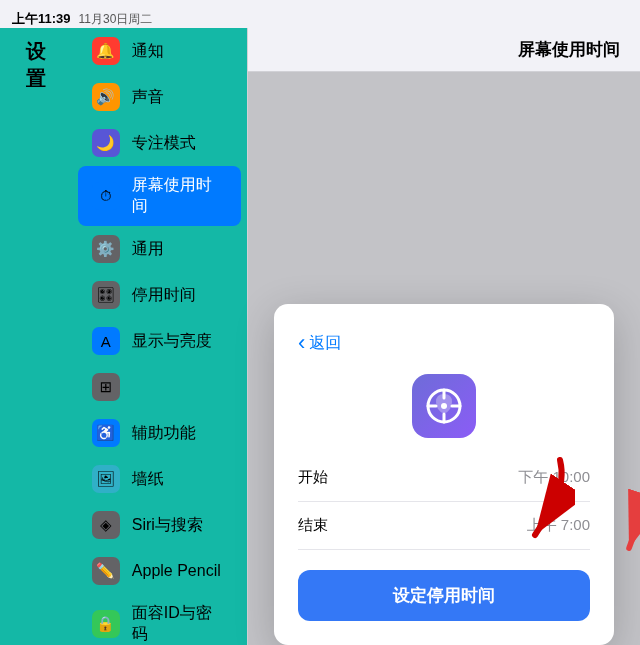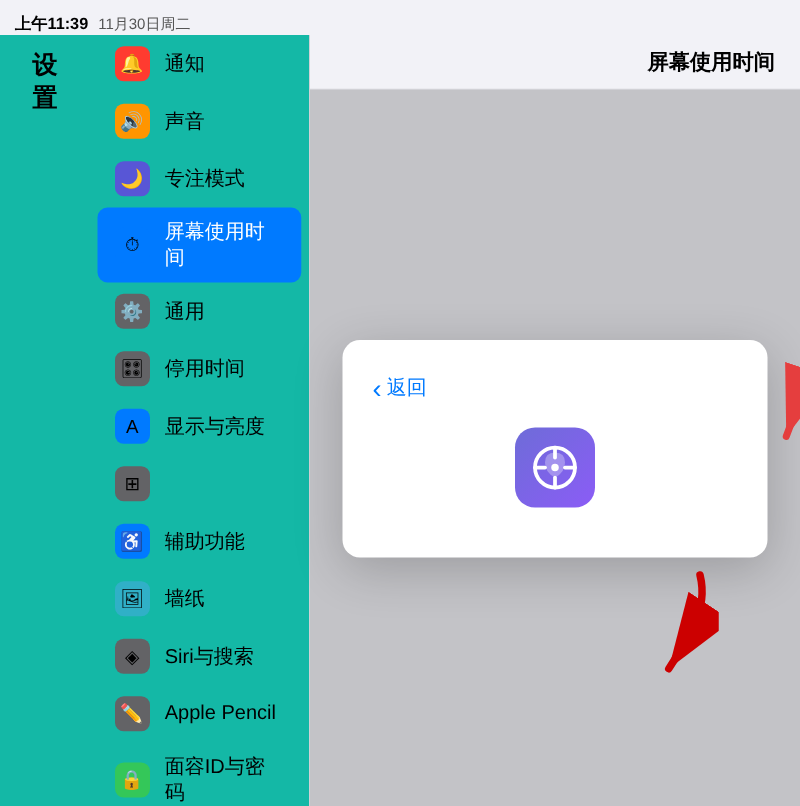--- a/index.html
+++ b/index.html
@@ -109,21 +109,21 @@
       font-size: 17px;
       font-weight: 600;
       color: #000;
     }
 
     
     .modal-overlay {
       flex: 1;
       background: rgba(0,0,0,0.15);
       display: flex;
-      align-items: center;
+      align-items: flex-end;
       justify-content: center;
       position: relative;
     }
     .modal {
       background: #fff;
       border-radius: 14px;
       width: 340px;
       padding: 28px 24px 24px;
       box-shadow: 0 10px 40px rgba(0,0,0,0.2);
       position: relative;
@@ -302,22 +302,31 @@
               <line x1="36" y1="20" x2="28" y2="20" stroke="white" stroke-width="3" stroke-linecap="round"></line>
               <line x1="20" y1="36" x2="20" y2="28" stroke="white" stroke-width="3" stroke-linecap="round"></line>
               <line x1="4" y1="20" x2="12" y2="20" stroke="white" stroke-width="3" stroke-linecap="round"></line>
               <circle cx="20" cy="20" r="3" fill="white"></circle>
             </svg>
           </div>
         </div>
 
 
         <div id="modal-rows">
+            <div class="modal-row">
+              <span class="modal-row-label">开始</span>
+              <span class="modal-row-value">下午 10:00</span>
+            </div>
+            <div class="modal-row">
+              <span class="modal-row-label">结束</span>
+              <span class="modal-row-value">上午 7:00</span>
+            </div>
           </div>
 
+        <button class="modal-btn">设定停用时间</button>
 
         <svg class="red-arrow" viewBox="0 0 60 80" xmlns="http://www.w3.org/2000/svg" style="position:absolute;right:-50px;bottom:80px;width:70px;height:90px;">
           <defs>
             <marker id="arrowhead" markerWidth="10" markerHeight="7" refX="10" refY="3.5" orient="auto">
               <polygon points="0 0, 10 3.5, 0 7" fill="#e53e3e"></polygon>
             </marker>
           </defs>
           <path d="M 50 5 Q 55 20 45 35 Q 35 50 30 65" stroke="#e53e3e" stroke-width="5" fill="none" marker-end="url(#arrowhead)" stroke-linecap="round"></path>
         </svg>
       </div>

